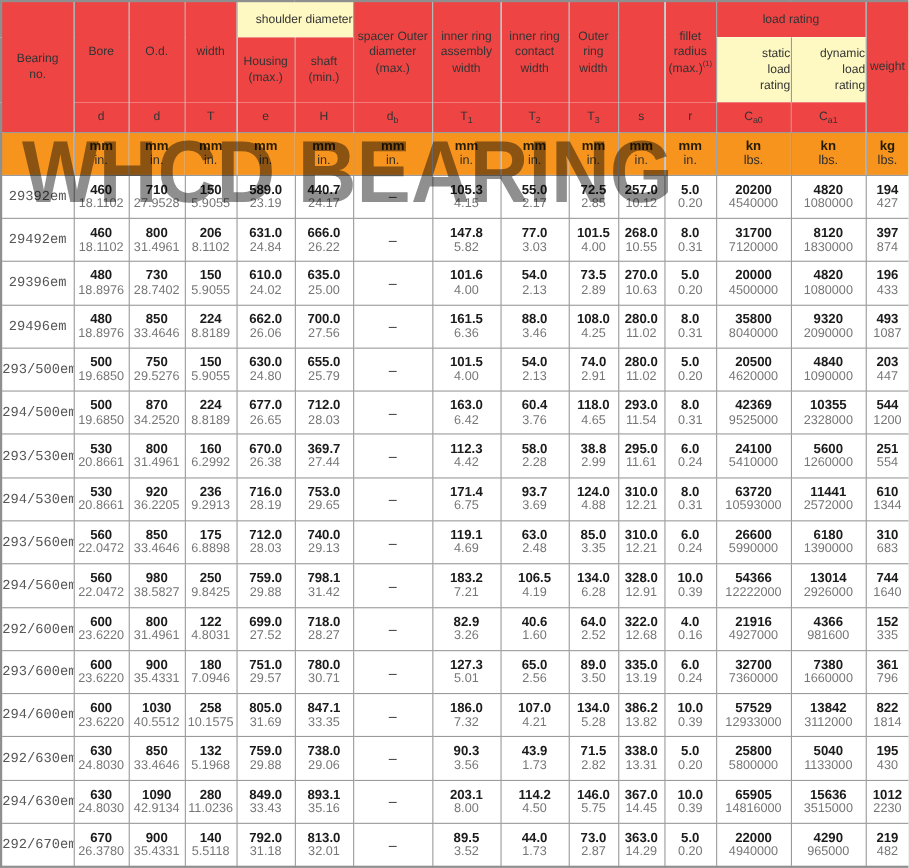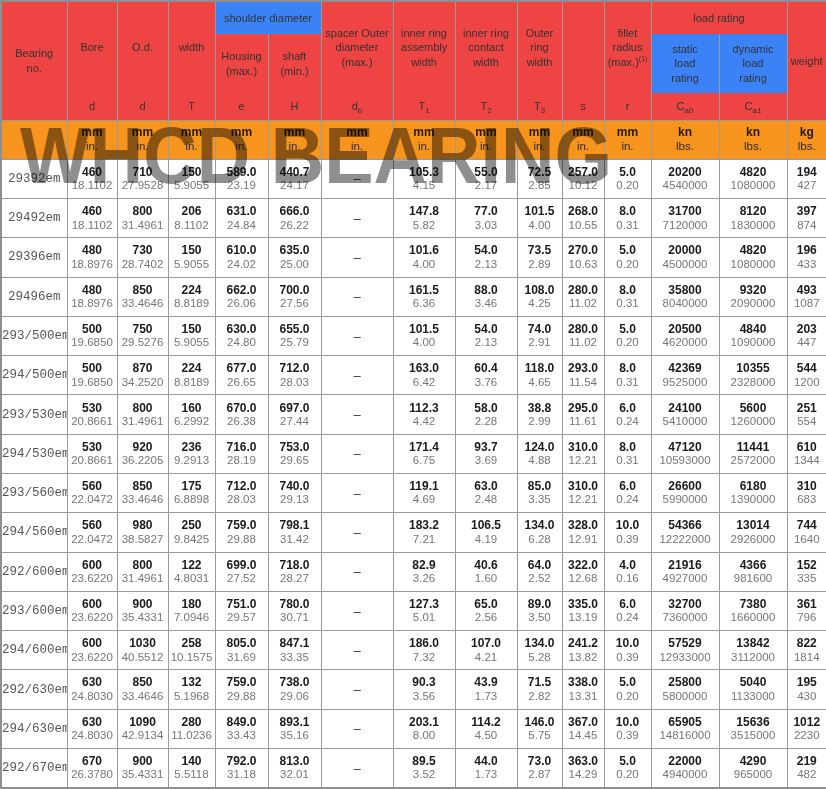--- a/index.html
+++ b/index.html
@@ -5,21 +5,21 @@
   * { box-sizing: border-box; margin: 0; padding: 0; }
   html, body { background: #ffffff; }
   body { width: 826px; font-family: "Liberation Sans", sans-serif; }
   .wrap { position: relative; width: 826px; height: 789px; overflow: hidden; background: #fff; }
   table { border-collapse: collapse; table-layout: fixed; width: 826px; height: 789px; border: 2px solid #8f8f8f; }
   th, td { border: 1px solid #9a9a9a; padding: 0; text-align: center; vertical-align: middle; overflow: hidden; }
   thead th {
     background: #ef4444; font-weight: normal; font-size: 11px; color: #333;
     line-height: 1.3; white-space: pre-line; border-top: none; border-bottom: none;
   }
-  thead th.dark { background: #3b82f6; }
+  thead th.dark { background: #fef9c3; text-align: right; }
   thead tr.h1 { height: 33px; }
   thead tr.h2 { height: 59px; }
   thead tr.h3 { height: 27px; }
   thead th.sym { font-size: 11px; color: #333; }
   thead sub { font-size: 8px; line-height: 0; }
   thead sup { font-size: 7px; line-height: 0; }
   tr.unit-row { height: 39px; padding-left: 19px; }
   td.unit { background: #f7941e; }
   td.unit .u1 { font-weight: bold; font-size: 12px; color: #231a00; line-height: 1.15; }
   td.unit .u2 { font-size: 11.5px; color: #2d2d2d; line-height: 1.15; text-align: center; }
@@ -534,21 +534,21 @@
           </td>
           <td class="val">
             <div class="mm">160</div>
             <div class="in">6.2992</div>
           </td>
           <td class="val">
             <div class="mm">670.0</div>
             <div class="in">26.38</div>
           </td>
           <td class="val">
-            <div class="mm">697.0</div>
+            <div class="mm">369.7</div>
             <div class="in">27.44</div>
           </td>
           <td class="val">
             <div class="dash">–</div>
           </td>
           <td class="val">
             <div class="mm">112.3</div>
             <div class="in">4.42</div>
           </td>
           <td class="val">
@@ -619,21 +619,21 @@
           </td>
           <td class="val">
             <div class="mm">310.0</div>
             <div class="in">12.21</div>
           </td>
           <td class="val">
             <div class="mm">8.0</div>
             <div class="in">0.31</div>
           </td>
           <td class="val">
-            <div class="mm">47120</div>
+            <div class="mm">63720</div>
             <div class="in">10593000</div>
           </td>
           <td class="val">
             <div class="mm">11441</div>
             <div class="in">2572000</div>
           </td>
           <td class="val">
             <div class="mm">610</div>
             <div class="in">1344</div>
           </td>
@@ -901,21 +901,21 @@
           </td>
           <td class="val">
             <div class="mm">107.0</div>
             <div class="in">4.21</div>
           </td>
           <td class="val">
             <div class="mm">134.0</div>
             <div class="in">5.28</div>
           </td>
           <td class="val">
-            <div class="mm">241.2</div>
+            <div class="mm">386.2</div>
             <div class="in">13.82</div>
           </td>
           <td class="val">
             <div class="mm">10.0</div>
             <div class="in">0.39</div>
           </td>
           <td class="val">
             <div class="mm">57529</div>
             <div class="in">12933000</div>
           </td>

